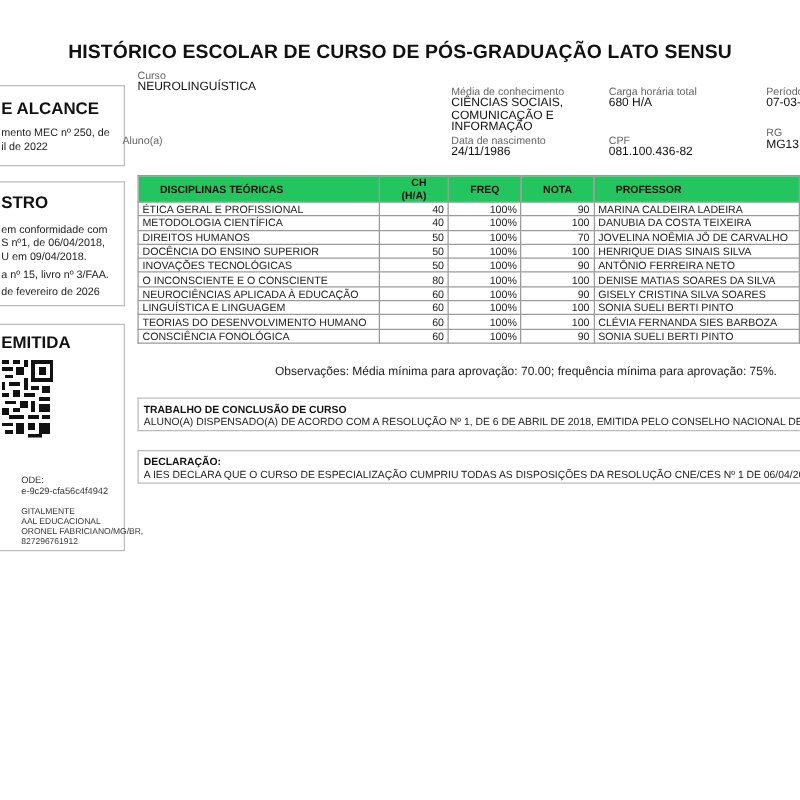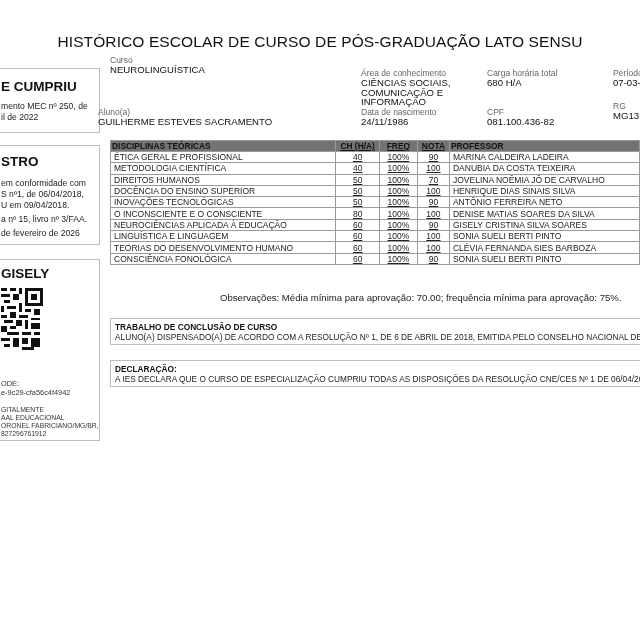--- a/index.html
+++ b/index.html
@@ -2,62 +2,62 @@
 <html><head>
 <meta charset="utf-8">
 <style>
   html, body { margin:0; padding:0; }
   body {
     width:640px; height:640px; overflow:hidden; position:relative;
     background:#ffffff; font-family:"Liberation Sans", sans-serif; color:#111;
   }
   .title {
     position:absolute; left:0; top:33px; width:640px; text-align:center;
-    font-size:15.5px; font-weight:normal; letter-spacing:0.1px; color:#111;
+    font-size:15.5px; font-weight:bold; letter-spacing:0.1px; color:#111;
   }
   
   .sidebox {
     position:absolute; left:-120px; width:220px; border:1px solid #bdbdbd;
     background:#fff; box-sizing:border-box;
   }
   .sidebox .inner { position:absolute; left:120px; right:0; top:0; }
   .sidebox h3 {
     margin:0; font-size:13.5px; font-weight:bold; position:absolute; left:0; white-space:nowrap;
   }
   .sidebox p {
     margin:0; font-size:8.6px; line-height:11.5px; position:absolute; left:0; white-space:nowrap; color:#222;
   }
-  .sidebox .small { font-size:6.8px; line-height:8.4px; color:#333; }
+  .sidebox .small { font-size:6.8px; line-height:8.4px; color:#333;padding-left:16px; }
   #box-alcance { top:68px; height:65px; }
   #box-registro { top:145px; height:100px; }
   #box-autenticidade { top:259px; height:182px; }
 
   .qr {
     position:absolute; left:0; top:28px; width:42px; height:62px;
   }
 
   
   .field { position:absolute; }
   .field .lbl { font-size:8.5px; color:#666; line-height:9px; white-space:nowrap; }
   .field .val { font-size:9.6px; color:#111; line-height:9.5px; white-space:nowrap; }
 
   
   .disc-table {
     position:absolute; left:110px; top:140px; border-collapse:collapse;
     font-size:8.5px; color:#222; table-layout:fixed;
   }
   .disc-table th {
-    background:#737373; text-align:left; font-weight:bold; height:10px; padding:0 1px;
+    background:#22c55e; text-align:left; font-weight:bold; height:10px; padding:0 17px;
     line-height:10px; font-size:8.4px; color:#111;
   }
   .disc-table td {
     height:10.3px; line-height:10px; padding:0 3px; border:1px solid #9a9a9a;
     white-space:nowrap; overflow:hidden;
   }
-  .disc-table td.c, .disc-table th.c { text-align:center;text-decoration:underline; }
+  .disc-table td.c, .disc-table th.c { text-align:right; }
   .disc-table tr.hdr th { border:1px solid #9a9a9a; }
 
   .obs {
     position:absolute; left:220px; top:292px; font-size:9.6px; color:#222; white-space:nowrap;
   }
   .block {
     position:absolute; left:110px; width:560px; border:1px solid #bcbcbc; border-right:none;
     box-sizing:border-box; padding:3px 4px 0 4px; height:27px;
   }
   .block .bt { font-size:8.3px; font-weight:bold; line-height:10px; white-space:nowrap; color:#111; }
@@ -65,40 +65,40 @@
   #tcc { top:318px; }
   #decl { top:360px; }
 </style>
 </head>
 <body>
 
 <div class="title">HISTÓRICO ESCOLAR DE CURSO DE PÓS-GRADUAÇÃO LATO SENSU</div>
 
 <div class="sidebox" id="box-alcance">
   <div class="inner">
-    <h3 style="top:10px">E CUMPRIU</h3>
+    <h3 style="top:10px">E ALCANCE</h3>
     <p style="top:32px">mento MEC nº 250, de</p>
     <p style="top:43px">il de 2022</p>
   </div>
 </div>
 
 <div class="sidebox" id="box-registro">
   <div class="inner">
     <h3 style="top:8px">STRO</h3>
     <p style="top:32px">em conformidade com</p>
     <p style="top:43px">S nº1, de 06/04/2018,</p>
     <p style="top:54px">U em 09/04/2018.</p>
     <p style="top:68px">a nº 15, livro nº 3/FAA.</p>
     <p style="top:82px">de fevereiro de 2026</p>
   </div>
 </div>
 
 <div class="sidebox" id="box-autenticidade">
   <div class="inner">
-    <h3 style="top:6px">GISELY</h3>
+    <h3 style="top:6px">EMITIDA</h3>
     <svg class="qr" viewBox="0 0 14 21" shape-rendering="crispEdges">
       <rect width="14" height="21" fill="#fff"></rect>
       <g fill="#111">
         <rect x="0" y="0" width="2" height="1"></rect>
           <rect x="3" y="0" width="2" height="1"></rect>
           <rect x="6" y="0" width="1" height="2"></rect>
         <rect x="8" y="0" width="6" height="6"></rect>
         <rect x="0" y="2" width="3" height="1"></rect>
           <rect x="4" y="2" width="2" height="2"></rect>
           <rect x="1" y="4" width="2" height="1"></rect>
@@ -141,37 +141,36 @@
     <p class="small" style="top:162px">ORONEL FABRICIANO/MG/BR,</p>
     <p class="small" style="top:170px">827296761912</p>
   </div>
 </div>
 
 <div class="field" style="left:110px; top:56px">
   <div class="lbl">Curso</div>
   <div class="val">NEUROLINGUÍSTICA</div>
 </div>
 <div class="field" style="left:361px; top:69px">
-  <div class="lbl">Área de conhecimento</div>
+  <div class="lbl">Média de conhecimento</div>
   <div class="val">CIÊNCIAS SOCIAIS,</div>
   <div class="val">COMUNICAÇÃO E</div>
   <div class="val">INFORMAÇÃO</div>
 </div>
 <div class="field" style="left:487px; top:69px">
   <div class="lbl">Carga horária total</div>
   <div class="val">680 H/A</div>
 </div>
 <div class="field" style="left:613px; top:69px">
   <div class="lbl">Período</div>
   <div class="val">07-03-</div>
 </div>
 
 <div class="field" style="left:98px; top:108px">
   <div class="lbl">Aluno(a)</div>
-  <div class="val">GUILHERME ESTEVES SACRAMENTO</div>
 </div>
 <div class="field" style="left:361px; top:108px">
   <div class="lbl">Data de nascimento</div>
   <div class="val">24/11/1986</div>
 </div>
 <div class="field" style="left:487px; top:108px">
   <div class="lbl">CPF</div>
   <div class="val">081.100.436-82</div>
 </div>
 <div class="field" style="left:613px; top:102px">

